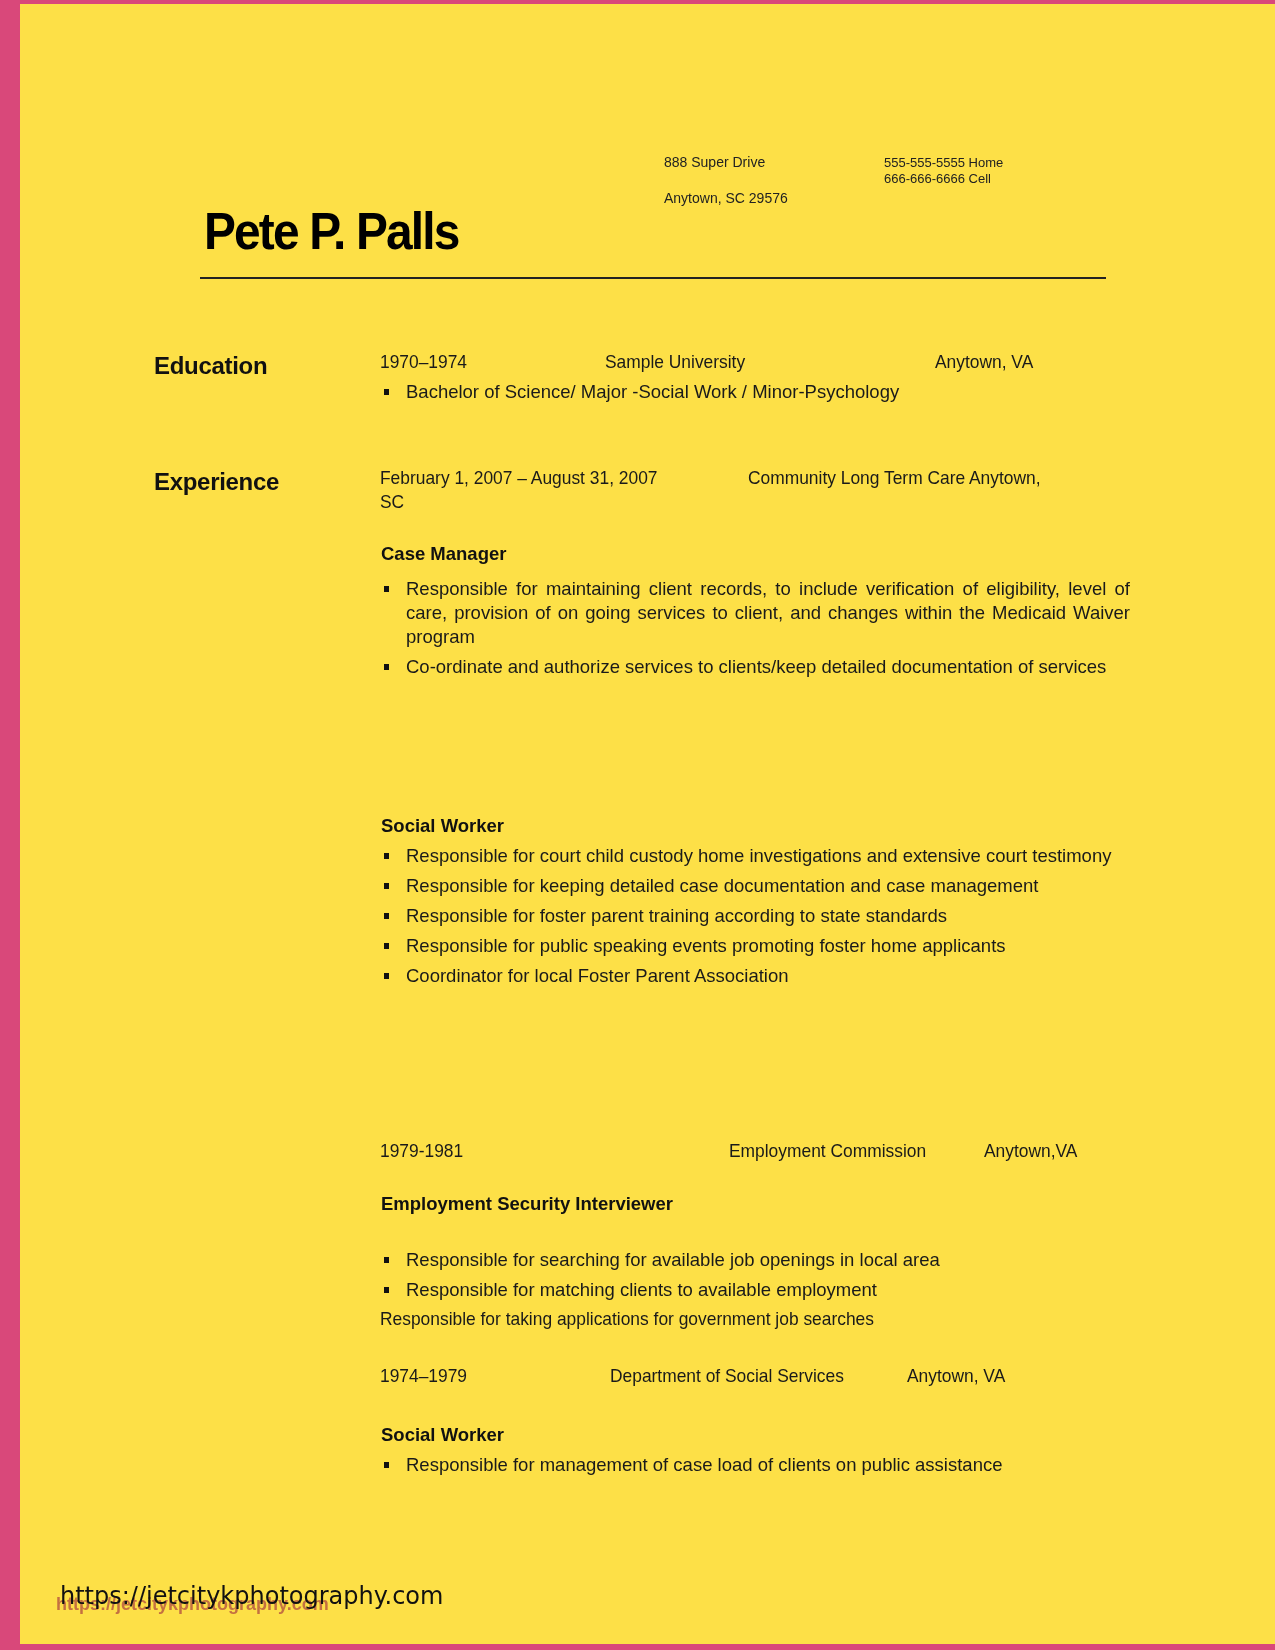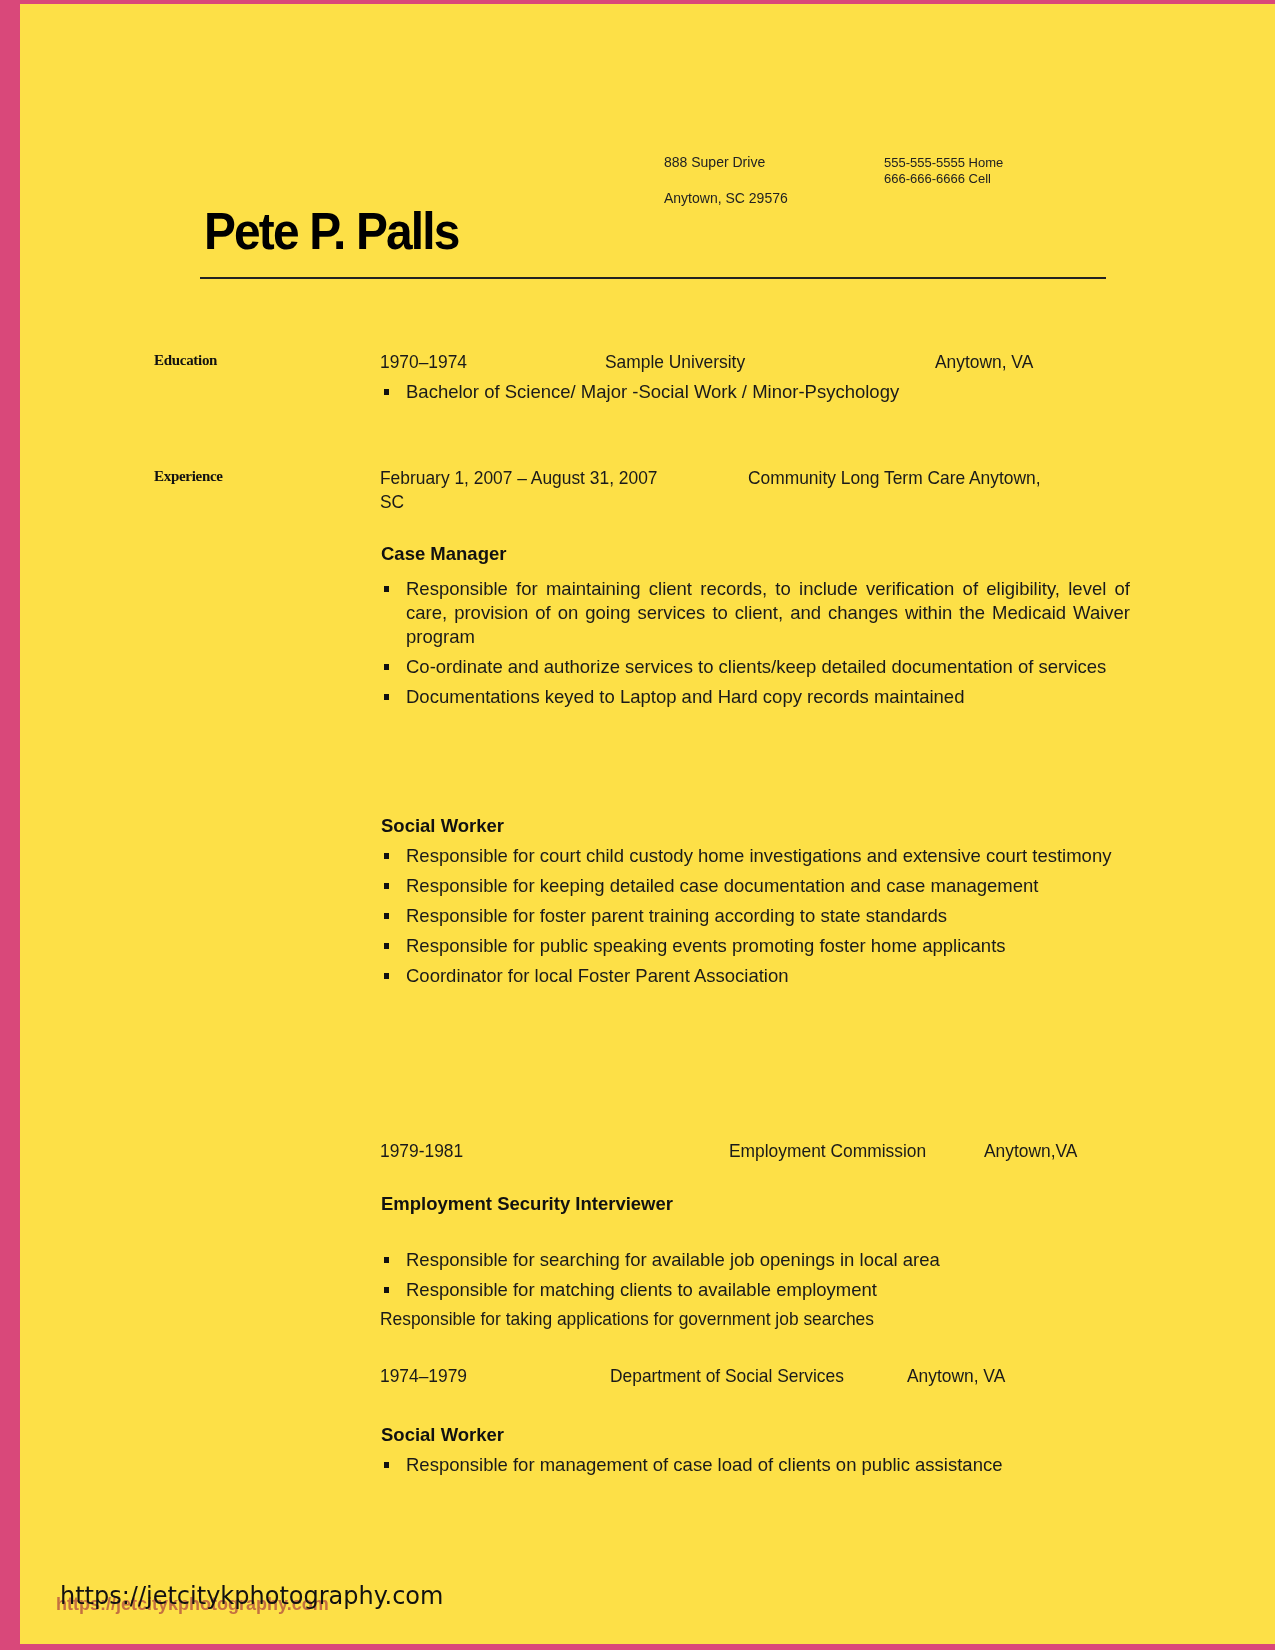--- a/index.html
+++ b/index.html
@@ -40,25 +40,24 @@
     }
     .rule {
       position: absolute;
       left: 180px;
       top: 273px;
       width: 906px;
       height: 2px;
       background: #222;
     }
     .section-label {
-      font-size: 15px;
+      font-size: 24px;
       font-weight: bold;
       color: #111;
       letter-spacing: -0.3px;
-      font-family: Liberation Serif, serif;
     }
     .body-text {
       font-size: 18.5px;
       color: #1a1a1a;
       transform: scaleX(0.94);
       transform-origin: left top;
     }
     .role {
       font-size: 18.5px;
       font-weight: bold;
@@ -133,21 +132,20 @@
   <div class="abs section-label" style="left:134px; top:464px;">Experience</div>
 
   <div class="abs body-text" style="left:360px; top:463px;">February 1, 2007 – August 31, 2007</div>
   <div class="abs body-text" style="left:728px; top:463px;">Community Long Term Care Anytown,</div>
   <div class="abs body-text" style="left:360px; top:487px;">SC</div>
 
   <div class="abs role" style="left:361px; top:539px;text-align:center;">Case Manager</div>
   <ul class="bullets" style="top:564px;margin-top:9px;">
     <li><span class="bullet"></span><span>Responsible for maintaining client records, to include verification of eligibility, level of care, provision of on going services to client, and changes within the Medicaid Waiver program</span></li>
     <li><span class="bullet"></span><span>Co-ordinate and authorize services to clients/keep detailed documentation of services</span></li>
-    <li><span class="bullet"></span><span>Documentations keyed to Laptop and Hard copy records maintained</span></li>
   </ul>
 
   <div class="abs role" style="left:361px; top:811px;">Social Worker</div>
   <ul class="bullets" style="top:840px;">
     <li><span class="bullet"></span><span>Responsible for court child custody home investigations and extensive court testimony</span></li>
     <li><span class="bullet"></span><span>Responsible for keeping detailed case documentation and case management</span></li>
     <li><span class="bullet"></span><span>Responsible for foster parent training according to state standards</span></li>
     <li><span class="bullet"></span><span>Responsible for public speaking events promoting foster home applicants</span></li>
     <li><span class="bullet"></span><span>Coordinator for local Foster Parent Association</span></li>
   </ul>

